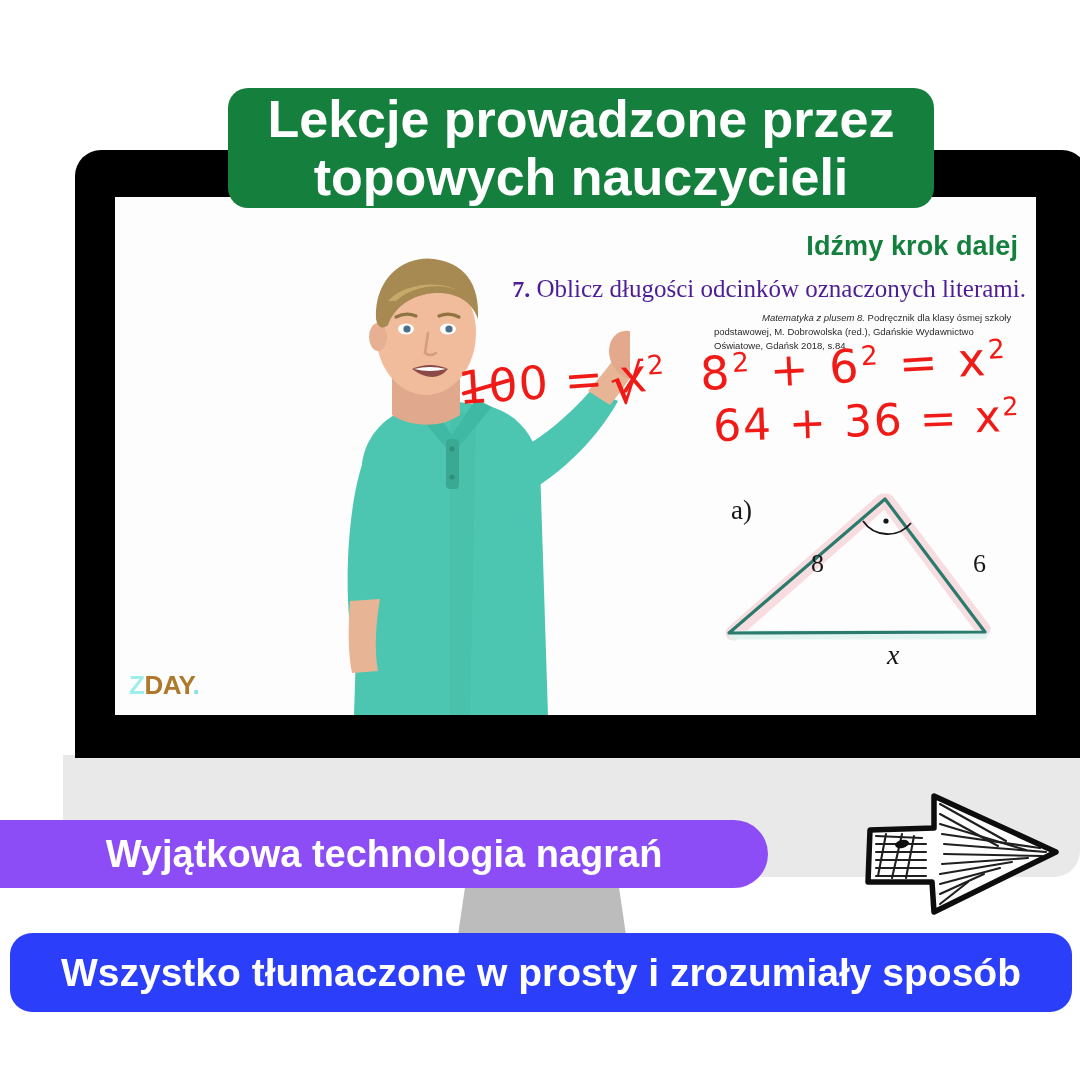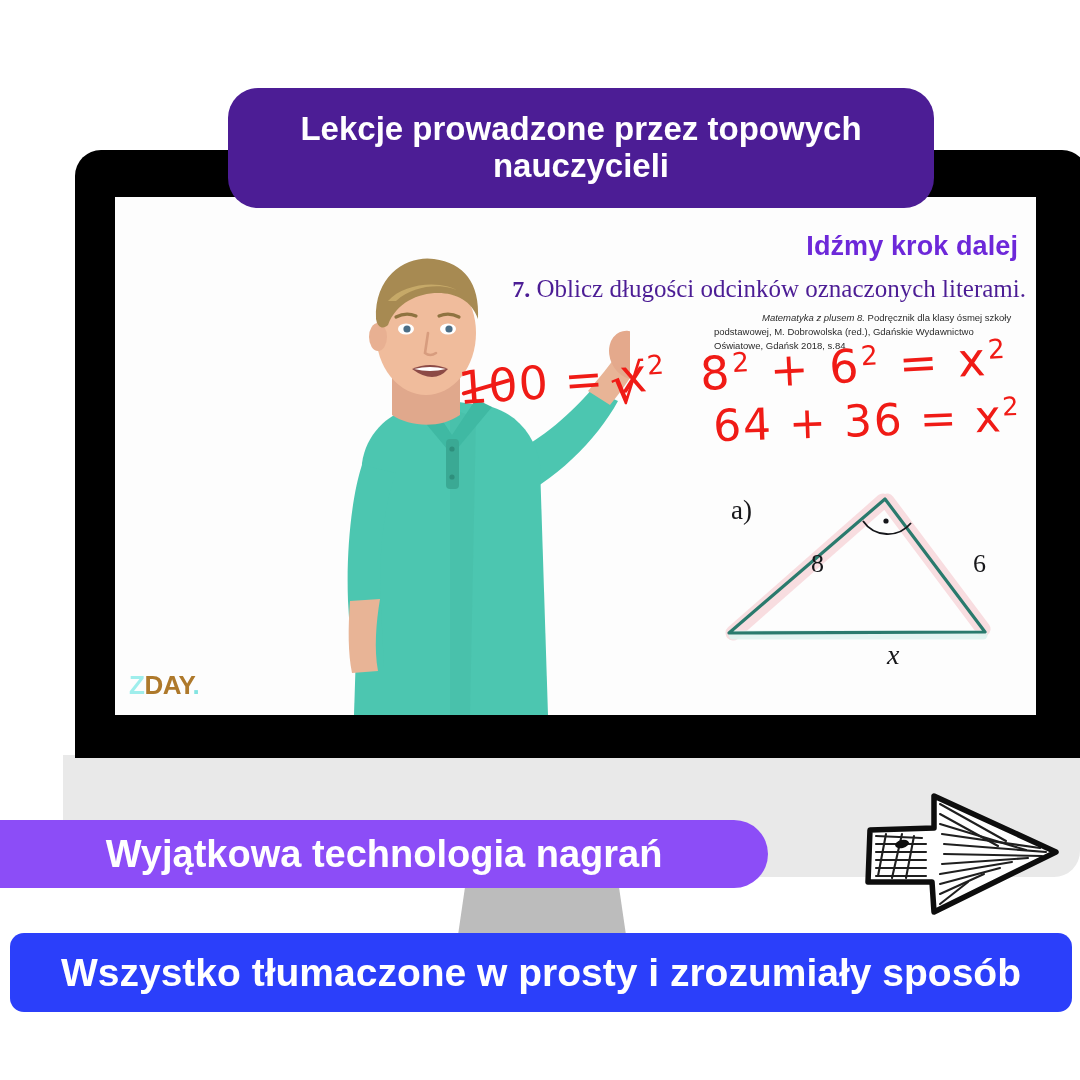--- a/index.html
+++ b/index.html
@@ -68,21 +68,21 @@
     background: #fdfdfd;
   }
 
   .board-heading {
     position: absolute;
     right: 18px;
     top: 34px;
     font-family: "Liberation Sans", sans-serif;
     font-weight: bold;
     font-size: 27px;
-    color: #6d28d9;
+    color: #15803d;
     letter-spacing: 0.1px;
     white-space: nowrap;
   }
 
   .exercise-line {
     position: absolute;
     right: 10px;
     top: 78px;
     white-space: nowrap;
     font-family: "Liberation Serif", serif;
@@ -209,44 +209,44 @@
     font-family: "Liberation Sans", sans-serif;
     font-weight: bold;
     text-align: center;
     line-height: 1.12;
   }
   .banner-top {
     left: 228px;
     top: 88px;
     width: 706px;
     height: 120px;
-    background: #4c1d95;
-    border-radius: 30px;
-    font-size: 33px;
+    background: #15803d;
+    border-radius: 20px;
+    font-size: 52px;
     padding: 0 26px;
     box-sizing: border-box;
   }
   .banner-mid {
     left: -40px;
     top: 820px;
     width: 808px;
     height: 68px;
     background: #8c4df7;
     border-radius: 0 34px 34px 0;
     font-size: 38px;
     padding-left: 40px;
     box-sizing: border-box;
   }
   .banner-bottom {
     left: 10px;
     top: 933px;
     width: 1062px;
     height: 79px;
     background: #2b3ffa;
-    border-radius: 14px;
+    border-radius: 22px;
     font-size: 39px;
   }
 
   
   .sketch-arrow {
     position: absolute;
     left: 856px;
     top: 786px;
     width: 208px;
     height: 134px;

